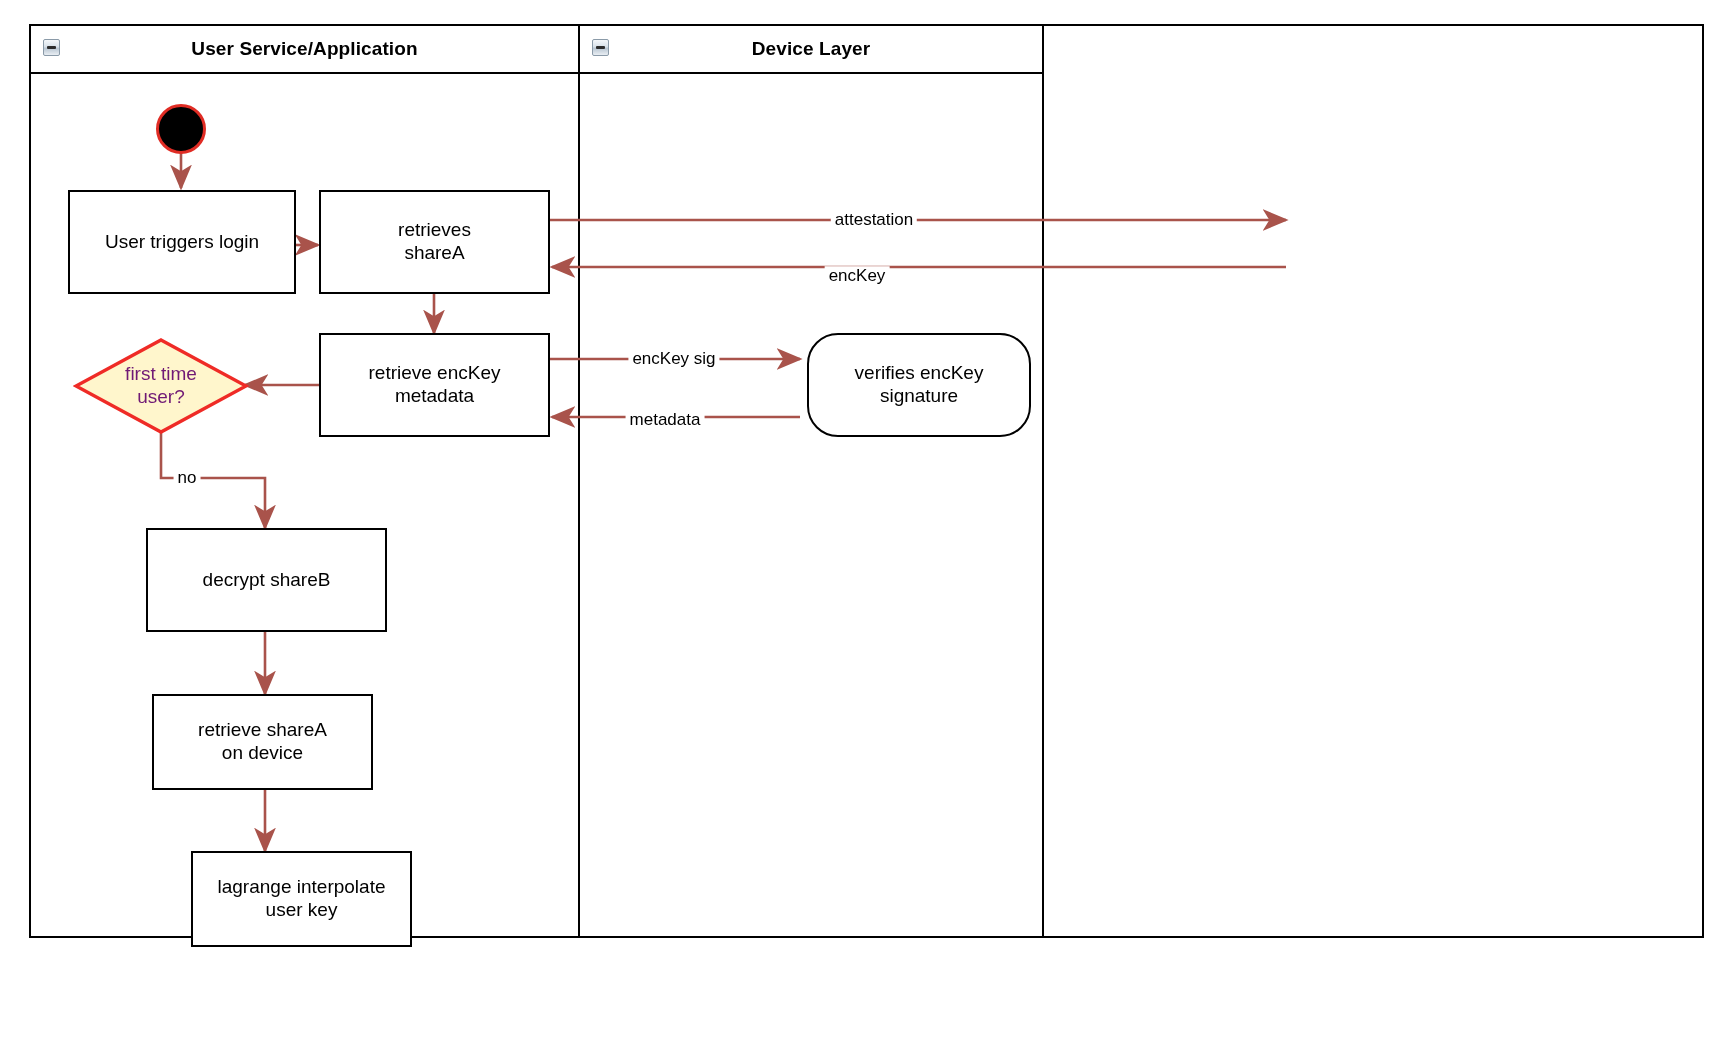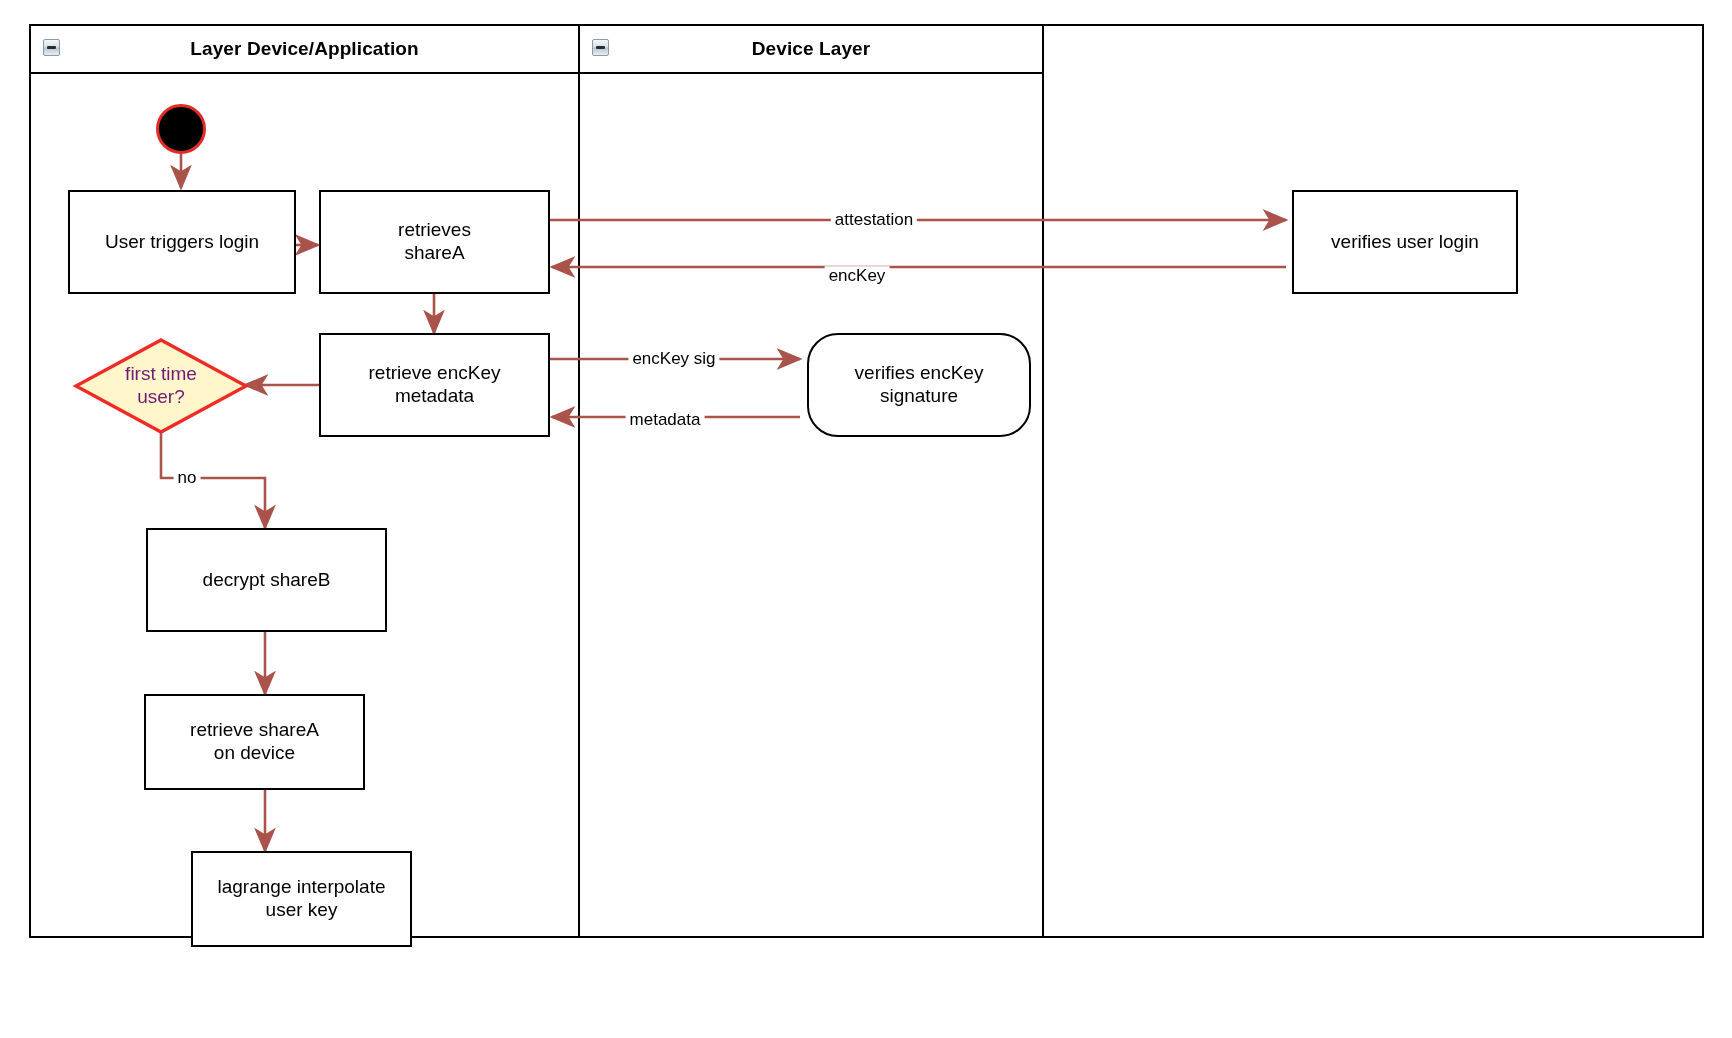--- a/index.html
+++ b/index.html
@@ -143,21 +143,21 @@
 
   <div class="pool">
 
     <div class="lane-divider" style="left:547px;"></div>
     <div class="lane-divider" style="left:1011px;"></div>
 
     <div class="lane-header" style="left:0px; width:547px;">
       <span class="collapse-icon">
         <span class="minus"></span>
       </span>
-      <span class="lane-title">Layer Device/Application</span>
+      <span class="lane-title">User Service/Application</span>
     </div>
 
     <div class="lane-header" style="left:549px; width:462px;">
       <span class="collapse-icon">
         <span class="minus"></span>
       </span>
       <span class="lane-title">Device Layer</span>
     </div>
 
   </div>
@@ -213,24 +213,23 @@
   <div class="diamond-wrap" style="left:73px; top:337px; width:176px; height:98px;">
     <svg width="176" height="98" viewBox="0 0 176 98">
       <polygon points="88,3 173,49 88,95 3,49" fill="#fff6cc" stroke="#ef2b26" stroke-width="3.4"></polygon>
     </svg>
     <div class="diamond-label">first time
 user?</div>
   </div>
 
   <div class="node" style="left:146px; top:528px; width:241px; height:104px;">decrypt shareB</div>
 
-  <div class="node" style="left:144px; top:694px; width:221px; height:96px;">retrieve shareA
+  <div class="node" style="left:152px; top:694px; width:221px; height:96px;">retrieve shareA
 on device</div>
 
   <div class="node" style="left:156px; top:851px; width:221px; height:96px;margin-left:35px;">lagrange interpolate
 user key</div>
 
   <div class="node" style="left:807px; top:333px; width:224px; height:104px;border-radius:31px;">verifies encKey
 signature</div>
 
-  <div class="node" style="left:1292px; top:190px; width:226px; height:104px;">verifies user login</div>
 
 </div>
 
 </body></html>

